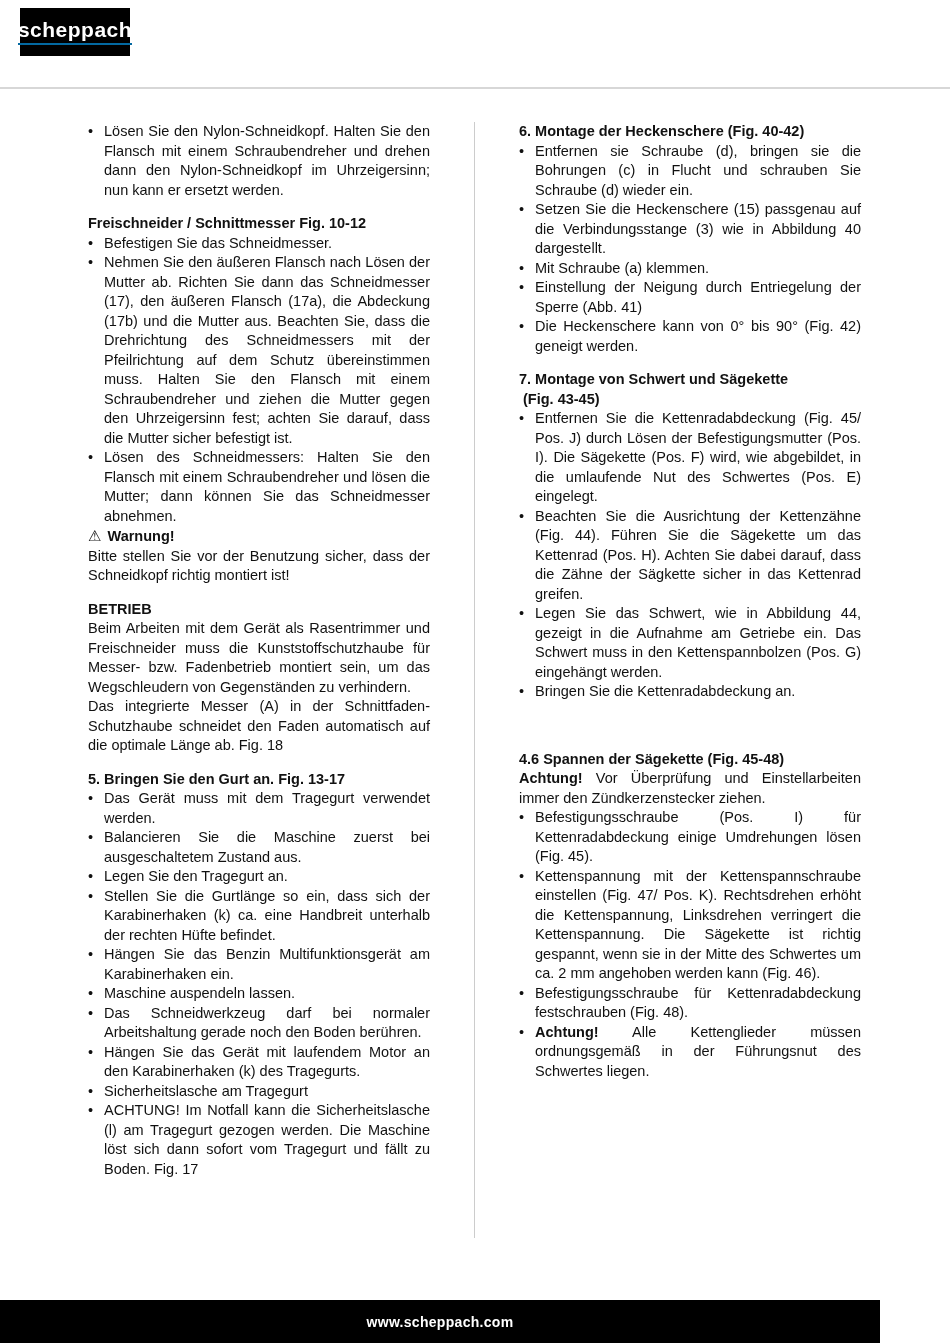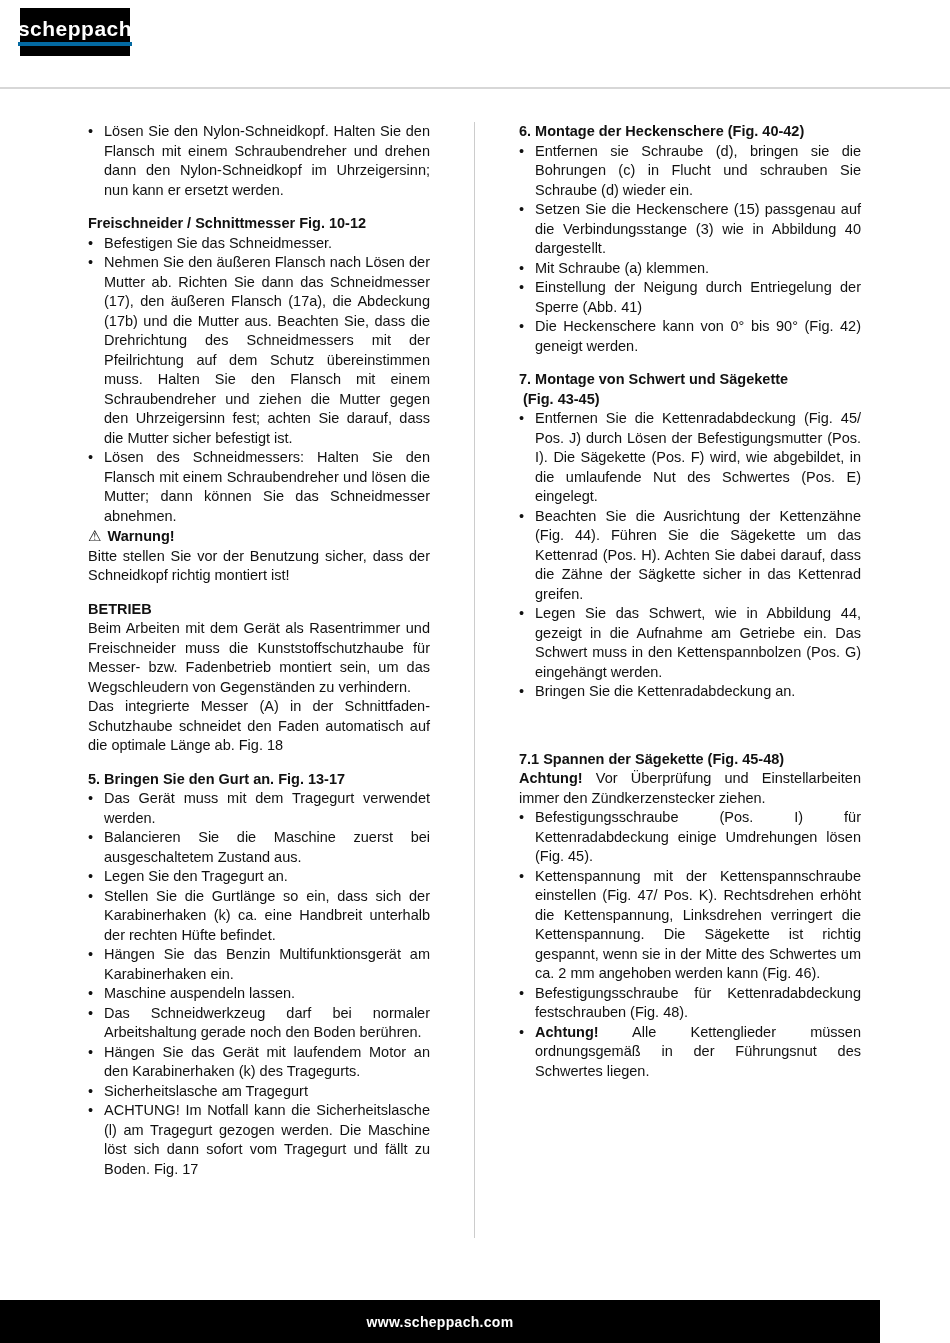--- a/index.html
+++ b/index.html
@@ -13,21 +13,21 @@
   
   .logo {
     position:absolute; left:20px; top:8px;
     width:110px; height:48px;
     background:#000000;
     display:flex; align-items:center; justify-content:center;
   }
   .logo-text {
     color:#ffffff; font-weight:bold; font-size:21px;
     letter-spacing:0.5px; line-height:1;
-    border-bottom:4px solid #0369a1; padding-bottom:3px;
+    border-bottom:2px solid #0369a1; padding-bottom:3px;
   }
   .header-rule {
     position:absolute; left:0; top:87px;
     width:950px; height:2px; background:#d7d7d7;
   }
   
   .content {
     position:absolute; left:88px; top:122px;
     width:774px; display:flex; align-items:flex-start;
   }
@@ -179,21 +179,21 @@
       <div class="block bullet">
         <span class="marker">•</span>
         <span class="btext">Legen Sie das Schwert, wie in Abbildung 44, gezeigt in die Aufnahme am Getriebe ein. Das Schwert muss in den Kettenspannbolzen (Pos. G) eingehängt werden.</span>
       </div>
       <div class="block bullet">
         <span class="marker">•</span>
         <span class="btext">Bringen Sie die Kettenradabdeckung an.</span>
       </div>
       <div class="spacer" style="height: 14px;"></div>
       <div class="spacer" style="height: 34px;"></div>
-      <div class="block heading">7.1 Spannen der Sägekette (Fig. 45-48)</div>
+      <div class="block heading">4.6 Spannen der Sägekette (Fig. 45-48)</div>
       <div class="block para"><b>Achtung!</b> Vor Überprüfung und Einstellarbeiten immer den Zündkerzenstecker ziehen.</div>
       <div class="block bullet">
         <span class="marker">•</span>
         <span class="btext">Befestigungsschraube (Pos. I) für Kettenradabdeckung einige Umdrehungen lösen (Fig. 45).</span>
       </div>
       <div class="block bullet">
         <span class="marker">•</span>
         <span class="btext">Kettenspannung mit der Kettenspannschraube einstellen (Fig. 47/ Pos. K). Rechtsdrehen erhöht die Kettenspannung, Linksdrehen verringert die Kettenspannung. Die Sägekette ist richtig gespannt, wenn sie in der Mitte des Schwertes um ca. 2 mm angehoben werden kann (Fig. 46).</span>
       </div>
       <div class="block bullet">

